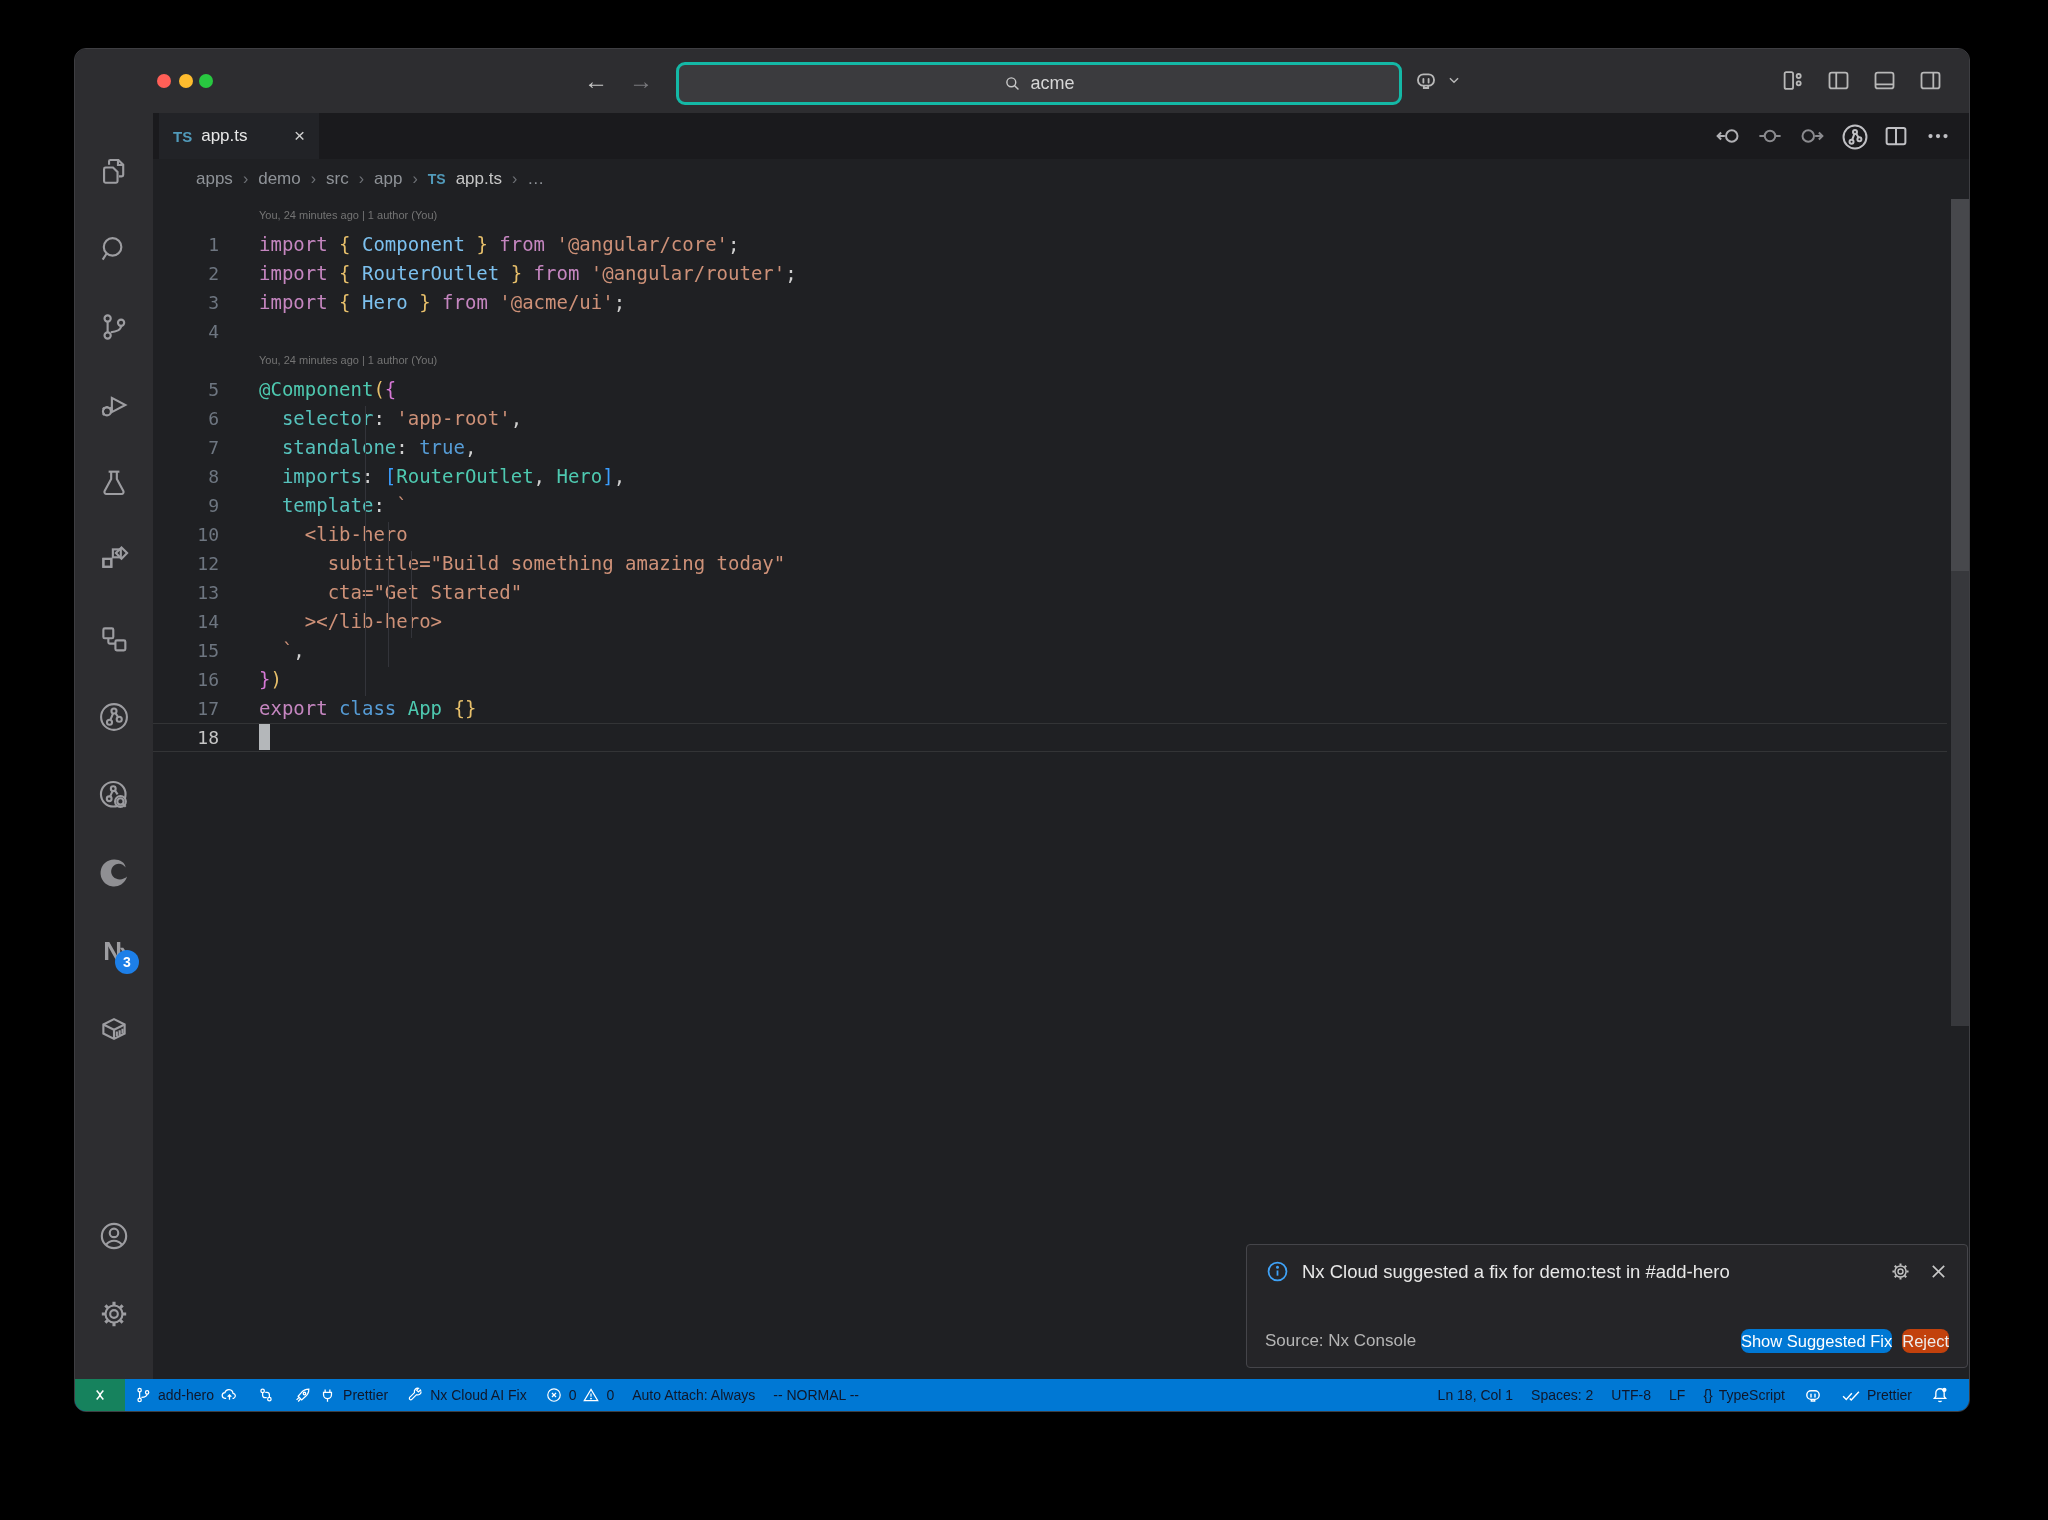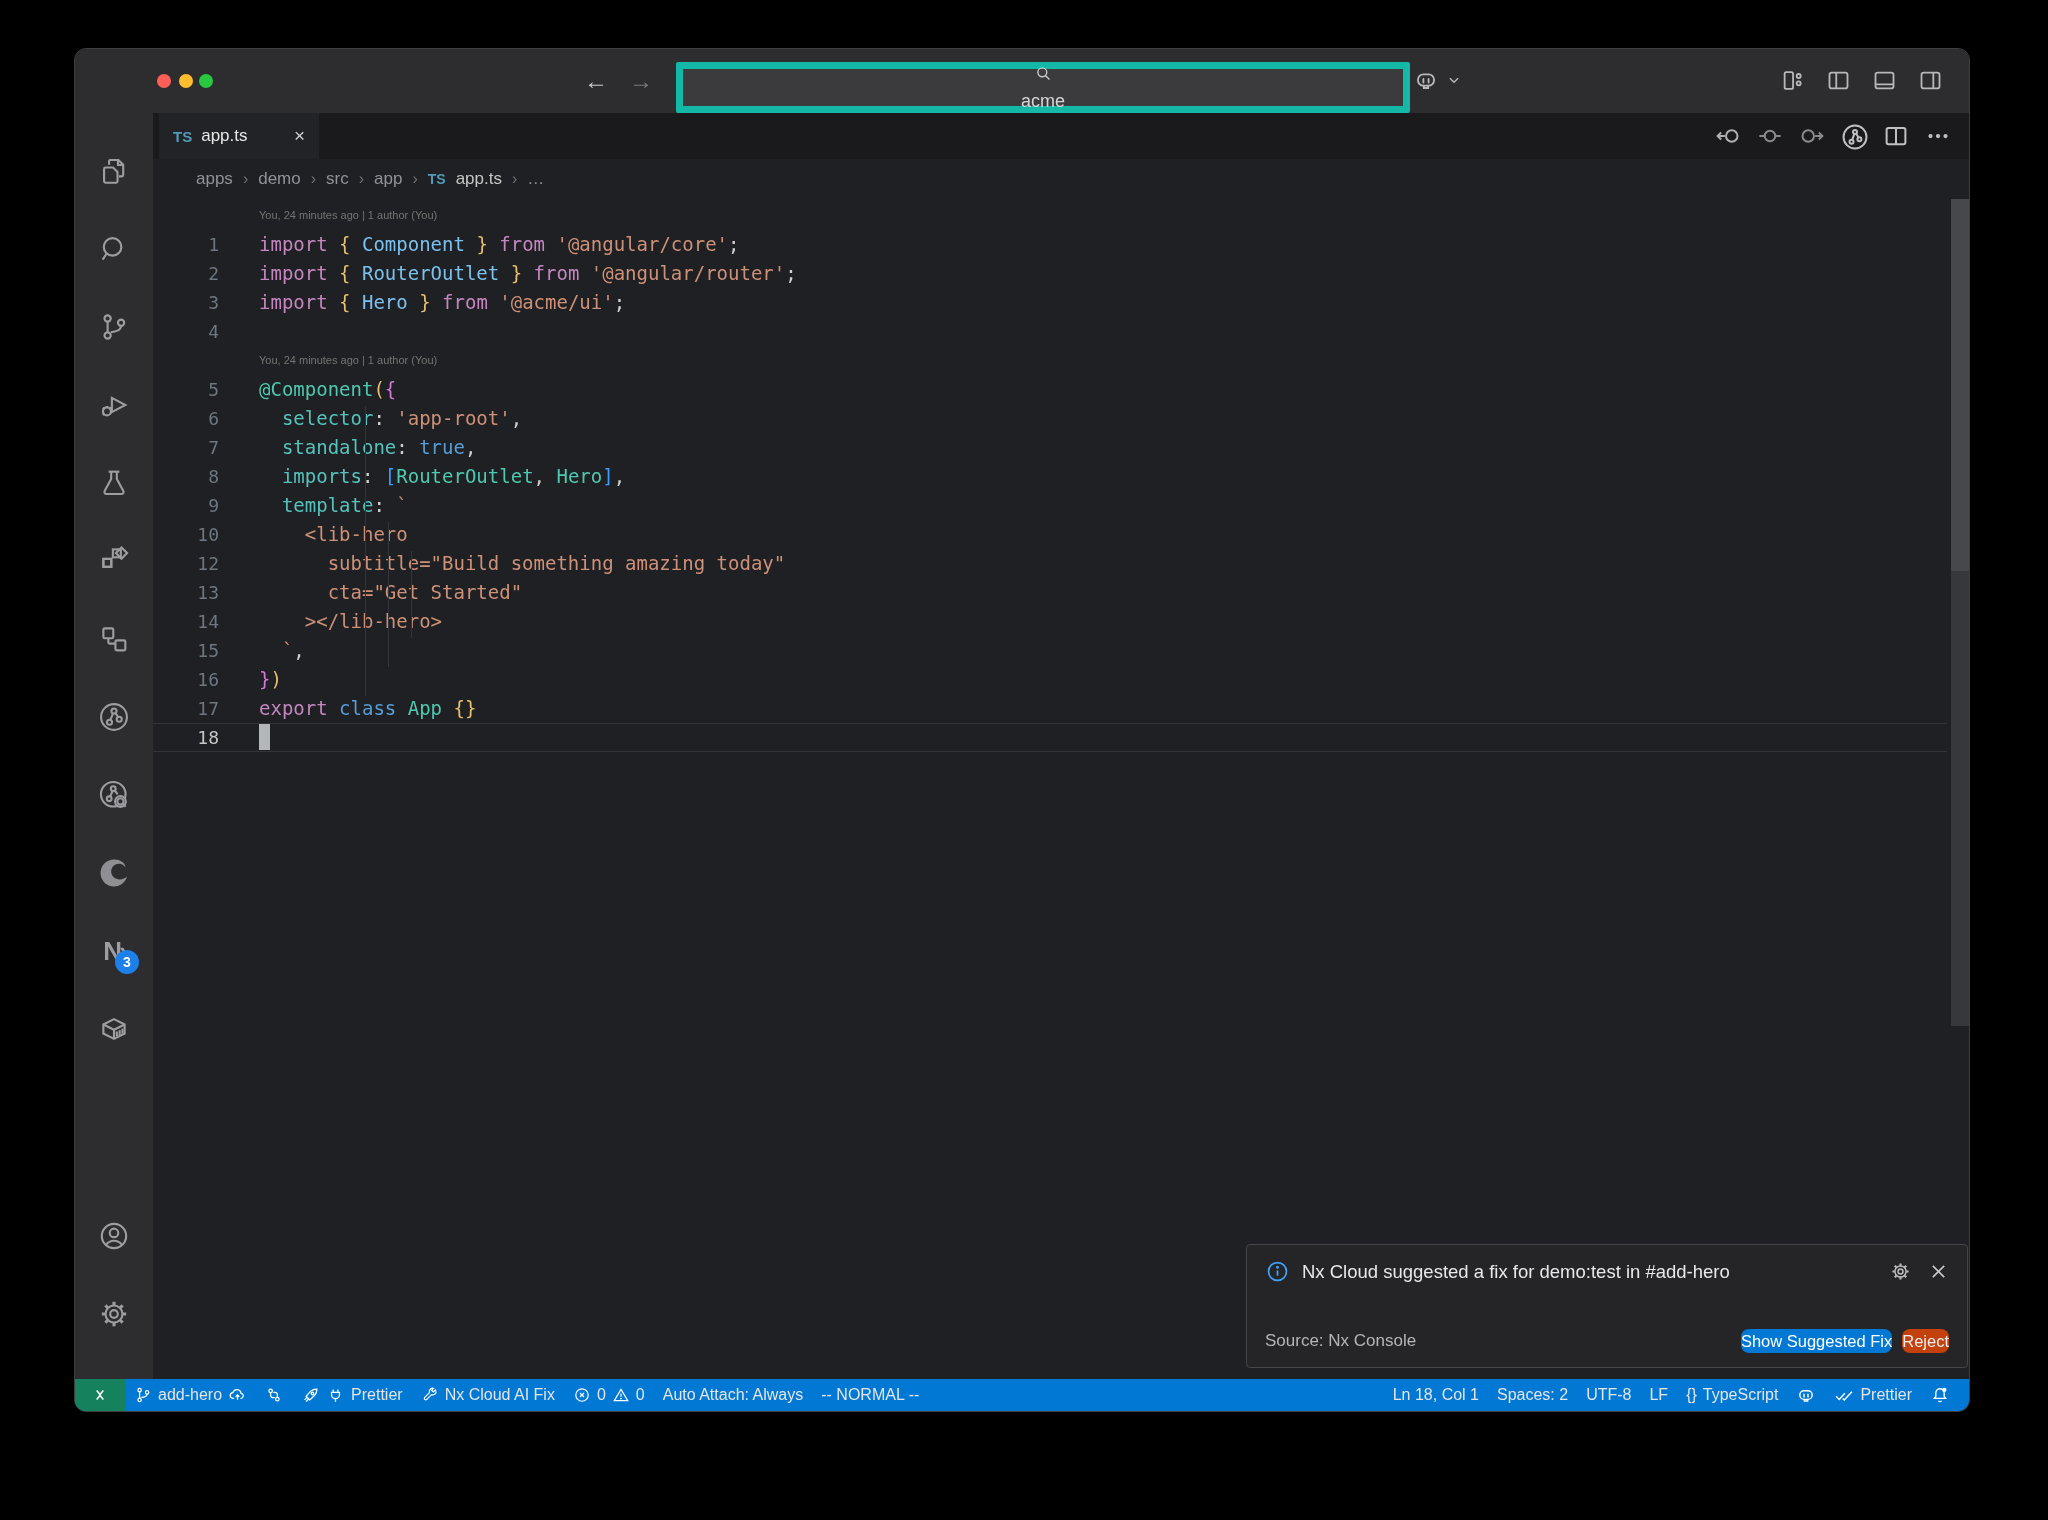--- a/index.html
+++ b/index.html
@@ -6,22 +6,22 @@
     font-family:"Liberation Sans",sans-serif;-webkit-font-smoothing:antialiased;}
   .window{position:absolute;left:74px;top:48px;width:1896px;height:1364px;background:#1f2023;
     border-radius:12px;overflow:hidden;border:1px solid #3e3e42;box-sizing:border-box;}
   
   .titlebar{position:absolute;left:0;top:0;width:100%;height:64px;background:#2d2d30;}
   .tl{position:absolute;top:25px;width:14px;height:14px;border-radius:50%;}
   .tl.red{left:82px;background:#ff5f57}.tl.yellow{left:104px;background:#febc2e}.tl.green{left:124px;background:#28c840}
   .navarrow{position:absolute;top:16px;width:32px;height:32px;color:#c8c8c8;font-size:24px;line-height:32px;text-align:center;}
   .navarrow.fwd{color:#7a7a7e}
   .searchbox{position:absolute;left:601px;top:13px;width:720px;height:37px;background:#3b3b3e;
-    border:7px solid #14b8a6;border-radius:2px;display:flex;align-items:center;justify-content:center;gap:8px;
-    color:#d6d6d6;font-size:18px;flex-direction:column;}
+    border:3px solid #14b8a6;border-radius:9px;display:flex;align-items:center;justify-content:center;gap:8px;
+    color:#d6d6d6;font-size:18px;}
   .tb-right{position:absolute;right:24px;top:16px;display:flex;gap:16px;align-items:center;}
   .tb-ico{width:30px;height:30px;display:grid;place-items:center;}
   .copilot-wrap{position:absolute;left:1336px;top:16px;display:flex;align-items:center;gap:6px;color:#b8b8b8;}
   
   .activitybar{position:absolute;left:0;top:64px;width:78px;height:1268px;background:#2d2d30;
     display:flex;flex-direction:column;align-items:center;}
   .ab-top{padding-top:19px;display:flex;flex-direction:column;}
   .ab-item{height:78px;width:78px;display:grid;place-items:center;position:relative;}
   .ab-bottom{margin-top:auto;padding-bottom:28px;display:flex;flex-direction:column;}
   .badge{position:absolute;right:14px;bottom:16px;width:24px;height:24px;border-radius:50%;
@@ -47,22 +47,22 @@
   .crow.ann{display:block;padding-left:106px;color:#747474;font-family:"Liberation Sans",sans-serif;font-size:11px;}
   .crow.current{box-shadow:inset 0 1px 0 rgba(255,255,255,.09), inset 0 -1px 0 rgba(255,255,255,.09);}
   .crow.current .num{color:#c6c6c6;}
   .cursor{display:inline-block;width:11px;height:26px;background:#b4b7ba;vertical-align:middle;margin-top:-3px;}
   .guide{position:absolute;width:1px;background:#33343a;}
   .tk-k{color:#C586C0}.tk-b1{color:#E8C06B}.tk-b2{color:#D678D6}.tk-b3{color:#3B9EFF}
   .tk-v{color:#7CC0EE}.tk-t2{color:#4EC9B0}.tk-ky{color:#56C2BC}
   .tk-s{color:#CE9178}.tk-p{color:#d0d0d0}.tk-c{color:#569CD6}
   .scroll-thumb{position:absolute;width:18px;left:1798px;}
   
-  .statusbar{position:absolute;left:0;bottom:0;width:100%;height:32px;background:#0078d4;color:#e5e5e5;
-    font-size:16px;display:flex;align-items:center;}
+  .statusbar{position:absolute;left:0;bottom:0;width:100%;height:32px;background:#0078d4;color:#0f172a;
+    font-size:14px;display:flex;align-items:center;}
   .sb-remote{width:50px;height:32px;background:#16825d;display:grid;place-items:center;flex:0 0 50px;}
   .sb-item{display:flex;align-items:center;gap:6px;padding:0 9px;height:32px;}
   .sb-left{display:flex;align-items:center;}
   .sb-right{margin-left:auto;display:flex;align-items:center;padding-right:10px;}
   
   .toast{position:absolute;left:1171px;top:1195px;width:722px;height:124px;background:#252528;
     border:1px solid #45454a;box-sizing:border-box;border-radius:4px;padding:14px 18px;}
   .toast-title-row{display:flex;align-items:center;gap:12px;color:#e8e8e8;font-size:18.5px;}
   .toast-actions-row{position:absolute;left:18px;right:18px;bottom:14px;display:flex;align-items:center;}
   .toast-source{color:#b5b5b5;font-size:17px;}

